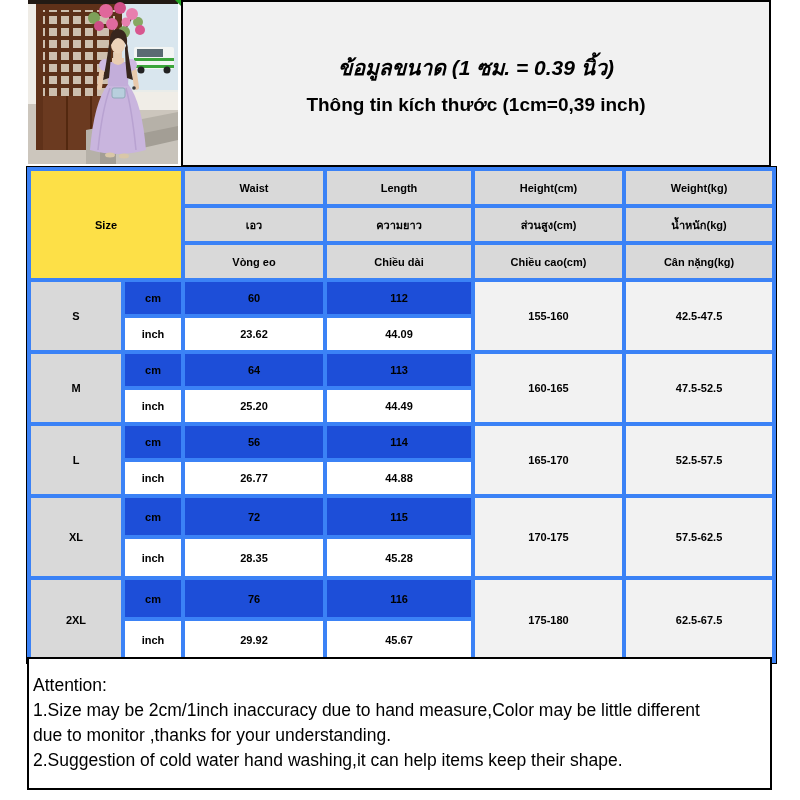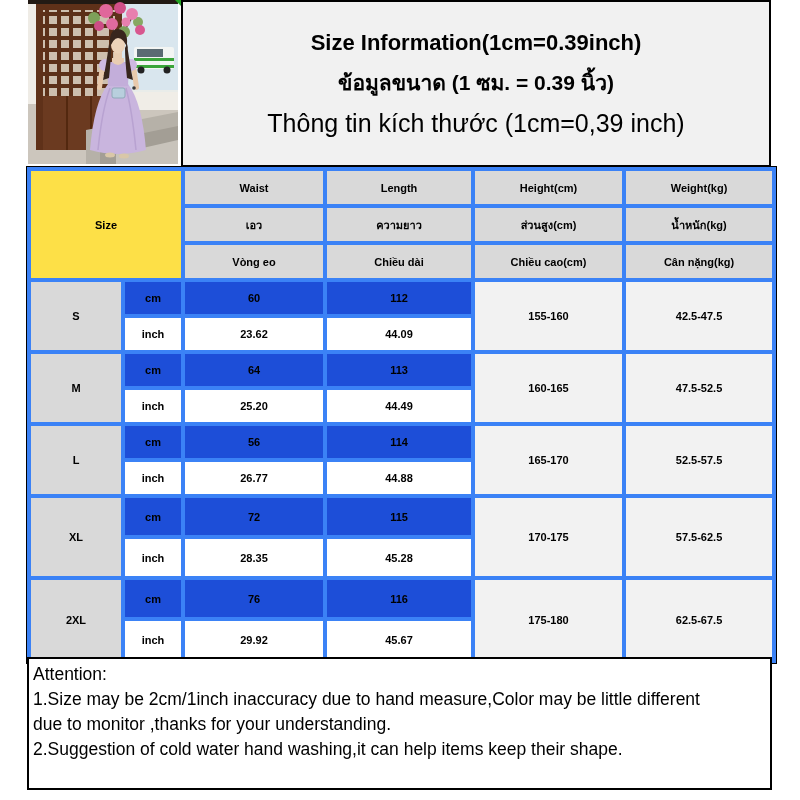--- a/index.html
+++ b/index.html
@@ -19,43 +19,43 @@
   }
 
   
   .title-box{
     position:absolute;left:181px;top:0;width:590px;height:167px;box-sizing:border-box;
     border:2px solid #000;background:#f1f1f1;
     display:flex;flex-direction:column;justify-content:center;align-items:center;
     text-align:center;gap:10px;
   }
   .title-en{font-size:22px;font-weight:bold;}
-  .title-th{font-size:21px;font-weight:bold;}
-  .title-vi{font-size:25px;font-weight:normal;}
+  .title-th{font-size:21px;font-weight:bold;font-style:italic;}
+  .title-vi{font-size:19px;font-weight:bold;}
 
   
   .table-wrap{position:absolute;left:27px;top:167px;}
   table.size-table{border-collapse:collapse;table-layout:fixed;width:745px;outline:1px solid #000;}
   table.size-table td{
     border:4px solid #3b82f6;text-align:center;vertical-align:middle;
     font-weight:bold;font-size:11px;padding:0;overflow:hidden;
   }
   td.size-head{background:#fde047;font-size:30px;}
   td.head{background:#d9d9d9;font-size:18px;}
   td.head-th{background:#d9d9d9;font-size:16px;}
   td.head-vi{background:#d9d9d9;font-size:17px;}
   td.size-label{background:#d9d9d9;font-size:18px;}
   td.cm-bg{background:#1d4ed8;}
   td.inch-bg{background:#ffffff;}
   td.merged{background:#f2f2f2;}
 
   
   .attention{
     position:absolute;left:27px;top:657px;width:745px;height:133px;box-sizing:border-box;
-    border:2px solid #000;background:#fff;padding:3px 4px;
+    border:2px solid #000;background:#fff;padding:14px 4px;
     font-size:17.5px;line-height:25px;font-weight:normal;
   }
   .attention .att-line{white-space:nowrap;}
 </style>
 </head>
 <body>
 
 <div id="canvas">
 
   <div class="photo">
@@ -148,21 +148,20 @@
 
         <ellipse cx="82" cy="155" rx="5" ry="2.5" fill="#d9c7a8"></ellipse>
         <ellipse cx="96" cy="156" rx="5" ry="2.5" fill="#d9c7a8"></ellipse>
       </g>
     </svg>
   </div>
 
   <div class="corner-fold"></div>
 
   <div class="title-box">
-    <div class="title-en">Size Information(1cm=0.39inch)</div>
     <div class="title-th">ข้อมูลขนาด (1 ซม. = 0.39 นิ้ว)</div>
     <div class="title-vi">Thông tin kích thước (1cm=0,39 inch)</div>
   </div>
 
   <div class="table-wrap">
     <table class="size-table">
       <colgroup>
         <col style="width:94px">
           <col style="width:60px">
           <col style="width:142px">

